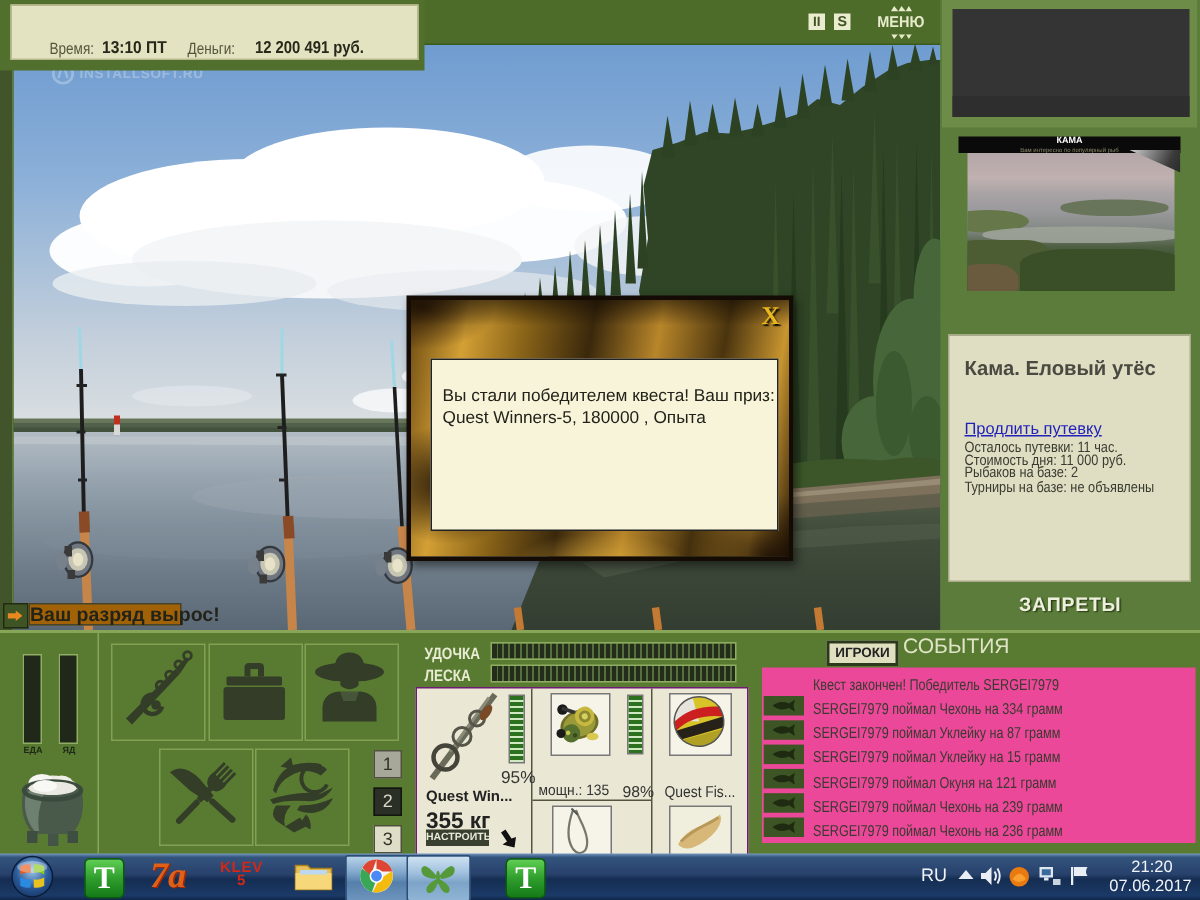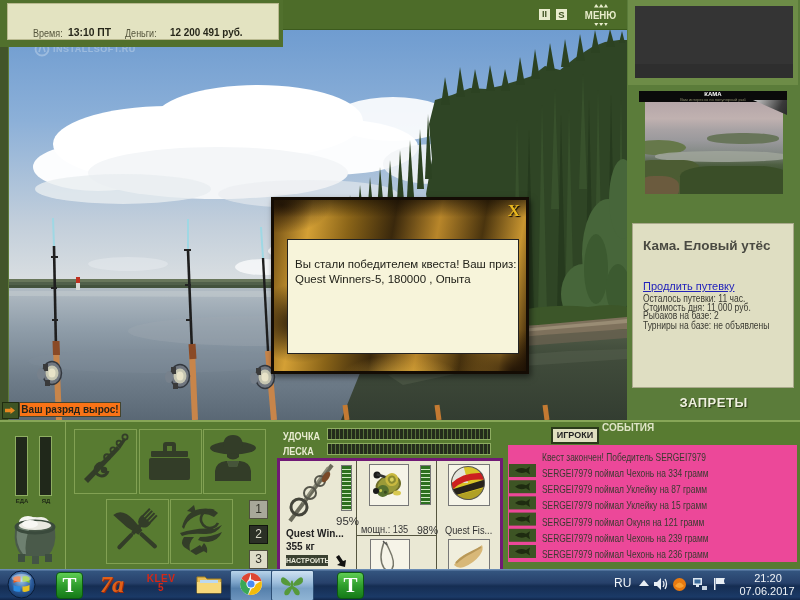--- a/index.html
+++ b/index.html
@@ -343,39 +343,39 @@
 
     <div class="abs" style="left:249px;top:78px;width:17px;height:17px;background:#a8a89a;border:1px solid #50503f;text-align:center;font-size:12px;color:#33332a;line-height:17px;">1</div>
     <div class="abs" style="left:249px;top:103px;width:17px;height:17px;background:#2b3026;border:1px solid #11150e;text-align:center;font-size:12px;color:#d8d8c8;line-height:17px;">2</div>
     <div class="abs" style="left:249px;top:128px;width:17px;height:17px;background:#deddc8;border:1px solid #50503f;text-align:center;font-size:12px;color:#33332a;line-height:17px;">3</div>
 
     <div class="abs" style="left:283px;top:8px;font-size:11px;font-weight:bold;color:#e9ecd2;transform:scaleX(0.82);transform-origin:left top;">УДОЧКА</div>
     <div class="abs" style="left:327px;top:6px;width:162px;height:10px;border:1px solid #8fae62;background:repeating-linear-gradient(90deg,#242c1c 0,#242c1c 3px,#55703a 3px,#55703a 4px);"></div>
     <div class="abs" style="left:283px;top:23px;font-size:11px;font-weight:bold;color:#e9ecd2;transform:scaleX(0.82);transform-origin:left top;">ЛЕСКА</div>
     <div class="abs" style="left:327px;top:21px;width:162px;height:10px;border:1px solid #8fae62;background:repeating-linear-gradient(90deg,#242c1c 0,#242c1c 3px,#55703a 3px,#55703a 4px);"></div>
 
-    <div class="abs" style="left:277px;top:36px;width:220px;height:113px;background:#eae8d4;border:3px solid #701a75;">
+    <div class="abs" style="left:277px;top:36px;width:220px;height:113px;background:#eae8d4;border:1px solid #701a75;">
 
       <div class="abs" style="left:76px;top:0;width:1px;height:113px;background:#55553f;"></div>
       <div class="abs" style="left:156px;top:0;width:1px;height:113px;background:#55553f;"></div>
       <div class="abs" style="left:77px;top:74px;width:79px;height:1px;background:#55553f;"></div>
 
       <svg class="abs" style="left:2px;top:2px;" width="58" height="60" viewBox="0 0 58 60">
         <line x1="50" y1="2" x2="8" y2="58" stroke="#6a6a5a" stroke-width="4"></line>
         <line x1="46" y1="4" x2="20" y2="40" stroke="#8a8a78" stroke-width="2"></line>
         <circle cx="38" cy="18" r="5" fill="none" stroke="#55554a" stroke-width="2"></circle>
         <circle cx="28" cy="30" r="6" fill="none" stroke="#55554a" stroke-width="2"></circle>
         <circle cx="17" cy="44" r="8" fill="none" stroke="#44443a" stroke-width="3"></circle>
         <ellipse cx="44" cy="14" rx="3" ry="6" fill="#7a4a28" transform="rotate(35 44 14)"></ellipse>
       </svg>
 
       <div class="abs" style="left:61px;top:4px;width:9px;height:44px;border:1px solid #777;background:repeating-linear-gradient(180deg,#2d7020 0,#2d7020 3px,#cfeac2 3px,#cfeac2 4px);"></div>
       <div class="abs" style="left:56px;top:54px;font-size:11.5px;color:#333;">95%</div>
       <div class="abs" style="left:6px;top:67px;font-size:10px;font-weight:bold;color:#222;">Quest Win...</div>
-      <div class="abs" style="left:6px;top:80px;font-size:10px;font-weight:bold;color:#222;">355 кг</div>
+      <div class="abs" style="left:6px;top:80px;font-size:15px;font-weight:bold;color:#222;">355 кг</div>
       <div class="abs" style="left:6px;top:94px;width:42px;height:11px;background:#3a4030;color:#e8e8d8;font-size:7px;font-weight:bold;text-align:center;line-height:11px;">НАСТРОИТЬ</div>
       <svg class="abs" style="left:52px;top:92px;" width="16" height="16" viewBox="0 0 16 16">
           <path d="M13,14 L14,7 L11,8 L7,2 L4,4 L8,10 L5,12 Z" fill="#111"></path>
         </svg>
 
       <div class="abs" style="left:89px;top:3px;width:38px;height:40px;background:#f6f4e8;border:1px solid #777;"></div>
       <svg class="abs" style="left:89px;top:3px;" width="38" height="40" viewBox="0 0 38 40">
         <g transform="rotate(-18 19 20)">
           <ellipse cx="19" cy="21" rx="13" ry="9.5" fill="#6e6e2a"></ellipse>
           <ellipse cx="19" cy="21" rx="11" ry="8" fill="#9a9a38"></ellipse>
@@ -418,21 +418,21 @@
 
       <div class="abs" style="left:168px;top:78px;width:40px;height:38px;background:#f0eedd;border:1px solid #777;"></div>
       <svg class="abs" style="left:168px;top:78px;" width="40" height="38" viewBox="0 0 40 38">
         <path d="M6,26 Q10,18 20,14 Q30,10 34,6 Q36,10 32,16 Q26,24 16,28 Q10,30 6,26 Z" fill="#d8b878"></path>
         <path d="M8,24 Q14,18 24,13 Q30,10 33,8" stroke="#b89858" stroke-width="2" fill="none"></path>
       </svg>
       <div class="abs" style="left:166px;top:120px;font-size:11px;color:#333;">64 шт.</div>
     </div>
 
     <div class="abs" style="left:551px;top:5px;width:44px;height:13px;background:#e0e0c0;border:2px solid #2a3a1a;font-size:9px;font-weight:bold;color:#222;text-align:center;line-height:13px;">ИГРОКИ</div>
-    <div class="abs" style="left:602px;top:0;font-size:10px;font-weight:bold;color:#dfe4c6;">СОБЫТИЯ</div>
+    <div class="abs" style="left:602px;top:0;font-size:14px;font-weight:normal;color:#dfe4c6;">СОБЫТИЯ</div>
 
     <div class="abs" style="left:508px;top:23px;width:289px;height:117px;background:#ec4899;">
       <div class="abs" style="left:34px;top:6px;font-size:10.5px;color:#3a3a30;transform:scaleX(0.8);transform-origin:left top;white-space:nowrap;">Квест закончен! Победитель SERGEI7979</div>
       <div class="abs" style="left:34px;top:22px;font-size:10.5px;color:#3a3a30;transform:scaleX(0.8);transform-origin:left top;white-space:nowrap;">SERGEI7979 поймал Чехонь на 334 грамм</div>
       <div class="abs" style="left:34px;top:38px;font-size:10.5px;color:#3a3a30;transform:scaleX(0.8);transform-origin:left top;white-space:nowrap;">SERGEI7979 поймал Уклейку на 87 грамм</div>
       <div class="abs" style="left:34px;top:54px;font-size:10.5px;color:#3a3a30;transform:scaleX(0.8);transform-origin:left top;white-space:nowrap;">SERGEI7979 поймал Уклейку на 15 грамм</div>
       <div class="abs" style="left:34px;top:71px;font-size:10.5px;color:#3a3a30;transform:scaleX(0.8);transform-origin:left top;white-space:nowrap;">SERGEI7979 поймал Окуня на 121 грамм</div>
       <div class="abs" style="left:34px;top:87px;font-size:10.5px;color:#3a3a30;transform:scaleX(0.8);transform-origin:left top;white-space:nowrap;">SERGEI7979 поймал Чехонь на 239 грамм</div>
       <div class="abs" style="left:34px;top:103px;font-size:10.5px;color:#3a3a30;transform:scaleX(0.8);transform-origin:left top;white-space:nowrap;">SERGEI7979 поймал Чехонь на 236 грамм</div>
     </div>
@@ -467,21 +467,21 @@
       border:3px solid #140c04;box-shadow:2px 3px 6px rgba(0,0,0,0.5);">
     <div class="abs" style="right:6px;top:1px;font-family:'Liberation Serif',serif;font-weight:bold;font-size:17px;color:#e8b81e;text-shadow:1px 1px 1px #000;">X</div>
     <div class="abs" style="left:13px;top:39px;width:230px;height:113px;background:#f7f4da;border:1px solid #222;">
       <div style="margin:17px 0 0 7px;font-size:11.5px;color:#22221a;line-height:15px;white-space:nowrap;">Вы стали победителем квеста! Ваш приз:<br>Quest Winners-5, 180000 , Опыта</div>
     </div>
   </div>
 
   <div class="abs" style="left:2px;top:402px;width:15px;height:15px;background:#3e5424;border:1px solid #202c10;">
     <div class="abs" style="left:2px;top:4px;width:10px;height:7px;background:#e88820;clip-path:polygon(0 25%,55% 25%,55% 0,100% 50%,55% 100%,55% 75%,0 75%);"></div>
   </div>
-  <div class="abs" style="left:19px;top:402px;width:100px;height:13px;background:#f97316;border:1px solid #44442e;white-space:nowrap;font-size:10px;font-weight:bold;color:#23231a;line-height:13px;text-align:center;">Ваш разряд вырос!</div>
+  <div class="abs" style="left:19px;top:402px;width:100px;height:13px;background:#a16207;border:1px solid #44442e;white-space:nowrap;font-size:13px;font-weight:bold;color:#23231a;line-height:13px;text-align:center;">Ваш разряд вырос!</div>
 
   <div class="abs" id="taskbar" style="left:0;top:569px;width:800px;height:31px;background:linear-gradient(180deg,#7698c0 0%,#33547e 8%,#27416b 45%,#152d52 55%,#1b3a67 90%,#10264a 100%);">
 
     <svg class="abs" style="left:7px;top:1px;" width="29" height="29" viewBox="0 0 29 29">
       <defs>
         <radialGradient id="orb" cx="0.5" cy="0.35" r="0.8">
           <stop offset="0" stop-color="#9cc4e8"></stop>
             <stop offset="0.5" stop-color="#2a5a9a"></stop>
             <stop offset="1" stop-color="#102a50"></stop>
         </radialGradient>

